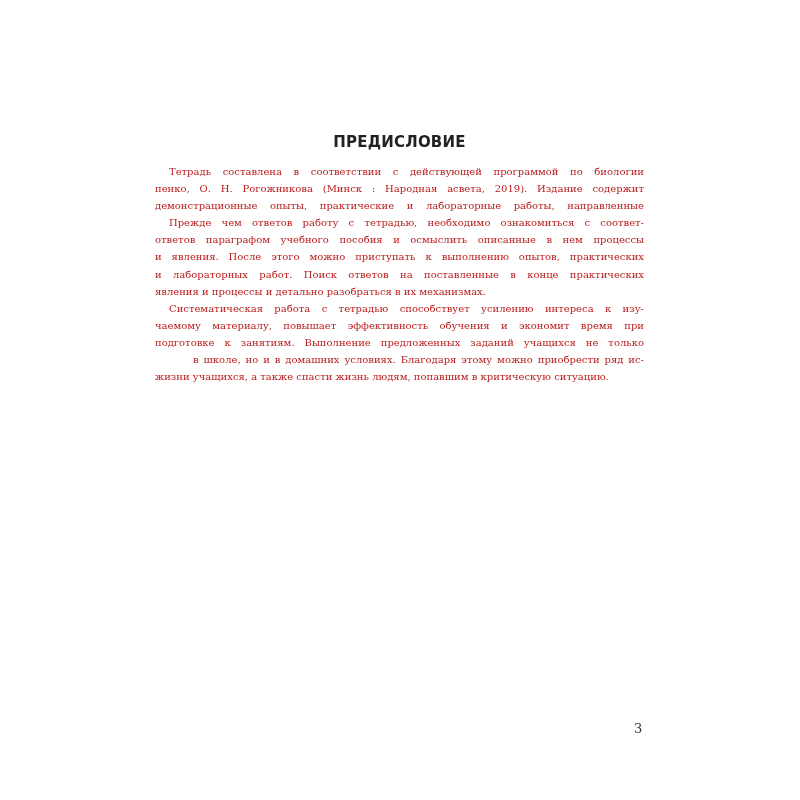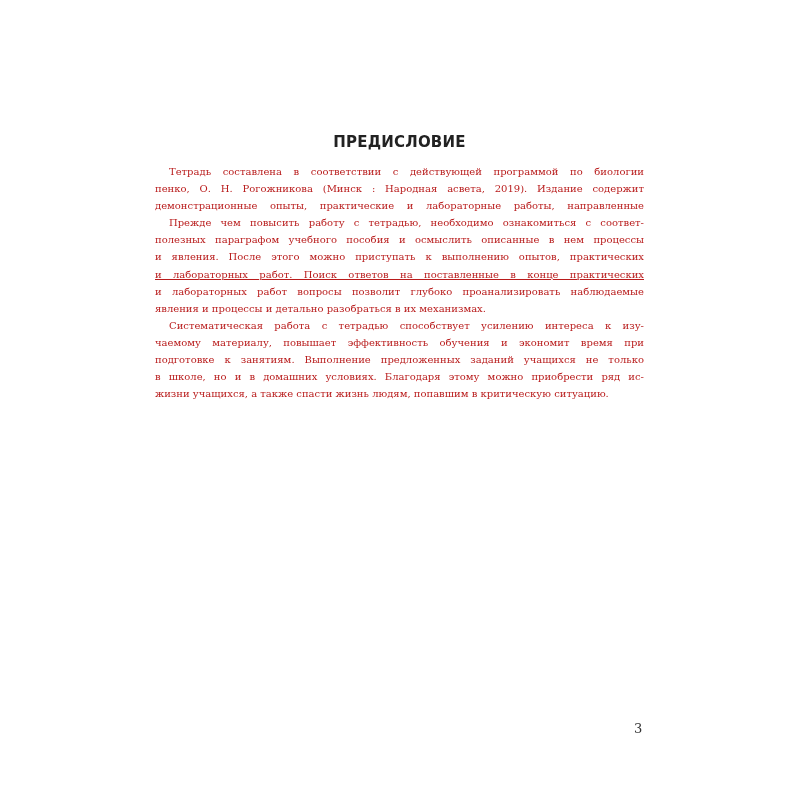--- a/index.html
+++ b/index.html
@@ -31,30 +31,29 @@
 <div class="page">
   <div class="heading">ПРЕДИСЛОВИЕ</div>
 
   <div class="body-text">
     <div>
       <span class="line indent" style="white-space: normal;">Тетрадь составлена в соответствии с действующей программой по биологии</span>
       <span class="line" style="white-space: normal;">пенко, О. Н. Рогожникова (Минск : Народная асвета, 2019). Издание содержит</span>
       <span class="line" style="white-space: normal;">демонстрационные опыты, практические и лабораторные работы, направленные</span>
     </div>
     <div>
-      <span class="line indent" style="white-space: normal;">Прежде чем повысить работу с тетрадью, необходимо ознакомиться с соответ-</span>
-      <span class="line" style="white-space: normal;">полезных параграфом учебного пособия и осмыслить описанные в нем процессы</span>
+      <span class="line indent" style="white-space: normal;">Прежде чем ответов работу с тетрадью, необходимо ознакомиться с соответ-</span>
+      <span class="line" style="white-space: normal;">ответов параграфом учебного пособия и осмыслить описанные в нем процессы</span>
       <span class="line" style="white-space: normal;">и явления. После этого можно приступать к выполнению опытов, практических</span>
-      <span class="line" style="white-space: normal; text-decoration: underline;">и лабораторных работ. Поиск ответов на поставленные в конце практических</span>
-      <span class="line" style="white-space: normal;">и лабораторных работ вопросы позволит глубоко проанализировать наблюдаемые</span>
+      <span class="line" style="white-space: normal;">и лабораторных работ. Поиск ответов на поставленные в конце практических</span>
       <span class="line last" style="white-space: normal;">явления и процессы и детально разобраться в их механизмах.</span>
     </div>
     <div>
       <span class="line indent" style="white-space: normal;">Систематическая работа с тетрадью способствует усилению интереса к изу-</span>
       <span class="line" style="white-space: normal;">чаемому материалу, повышает эффективность обучения и экономит время при</span>
       <span class="line" style="white-space: normal;">подготовке к занятиям. Выполнение предложенных заданий учащихся не только</span>
-      <span class="line" style="white-space: normal;">в школе, но и в домашних условиях. Благодаря этому можно приобрести ряд ис-</span>
+      <span class="line" style="white-space: normal; margin-left: 38px;">в школе, но и в домашних условиях. Благодаря этому можно приобрести ряд ис-</span>
       <span class="line last" style="white-space: normal;">жизни учащихся, а также спасти жизнь людям, попавшим в критическую ситуацию.</span>
     </div>
   </div>
 
   <div class="page-number">3</div>
 </div>
 
 </body></html>

